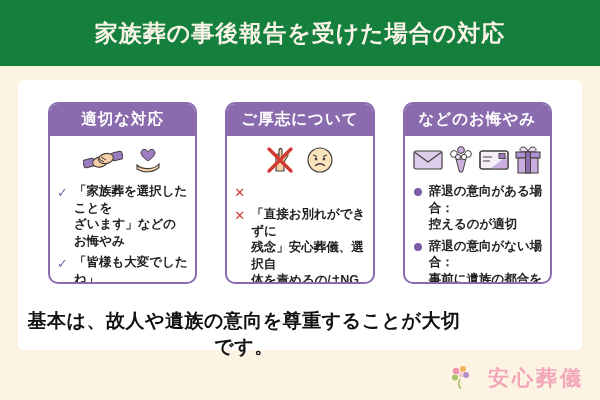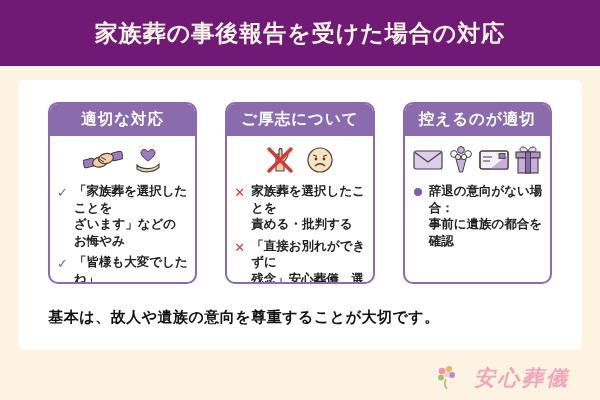--- a/index.html
+++ b/index.html
@@ -5,21 +5,21 @@
   html,body{margin:0;padding:0;}
   body{
     width:600px;height:400px;
     background:#fdf3e3;
     font-family:"Liberation Sans","DejaVu Sans",sans-serif;
     position:relative;overflow:hidden;
     -webkit-font-smoothing:antialiased;
   }
   .banner{
     position:absolute;left:0;top:0;width:600px;height:66px;
-    background:#701a75;
+    background:#15803d;
     display:flex;align-items:center;justify-content:center;
   }
   .banner-title{
     color:#fbf4e8;font-size:23px;font-weight:bold;letter-spacing:1px;margin:0;
   }
   .card{
     position:absolute;left:18px;top:80px;width:564px;height:270px;
     background:#ffffff;border-radius:6px;
   }
   .columns{
@@ -49,25 +49,25 @@
     margin-bottom:5px;
   }
   .bullet-text{white-space:pre-line;}
   .marker{flex:0 0 auto;width:13px;margin-top:1px;}
   .marker.check{color:#7d5ca8;font-size:13px;font-weight:bold;}
   .marker.cross{color:#d23b32;font-size:13px;font-weight:bold;}
   .marker.dot{margin-top:3px;}
   .dot-shape{display:block;width:8px;height:8px;border-radius:50%;background:#7d5ca8;margin:2px auto 0;}
   .footer-message{
     position:absolute;left:0;top:228px;width:452px;text-align:center;
-    font-size:15px;font-weight:bold;color:#111;letter-spacing:0.5px;
+    font-size:19px;font-weight:bold;color:#111;letter-spacing:0.5px;
   }
   .logo{
-    position:absolute;right:30px;bottom:8px;
-    display:flex;align-items:center;gap:15px;font-style:italic;
+    position:absolute;right:16px;bottom:8px;
+    display:flex;align-items:center;gap:15px;
   }
   .logo-text{
     color:#f2a6b8;font-size:21px;font-weight:bold;letter-spacing:3px;
   }
   svg{display:block;}
 </style>
 </head>
 <body>
 
 <div class="banner">
@@ -129,36 +129,34 @@
               <path d="M8 10 l4 1.5 M22 10 l-4 1.5" stroke="#44403c" stroke-width="1.2" fill="none"></path>
               <circle cx="11" cy="14" r="1.4" fill="#44403c"></circle>
               <circle cx="19" cy="14" r="1.4" fill="#44403c"></circle>
               <path d="M10 21 Q15 16.5 20 21" stroke="#44403c" stroke-width="1.4" fill="none"></path>
             </svg>
           </span>
         </div>
         <div class="bullets">
           <div class="bullet">
             <span class="marker cross">✕</span>
-            <span class="bullet-text">家族葬を選択したことを
-責める・批判する</span>
           </div>
           <div class="bullet">
             <span class="marker cross">✕</span>
             <span class="bullet-text">「直接お別れができずに
 残念」安心葬儀、選択自
 体を責めるのはNG</span>
           </div>
         </div>
 
       </div>
     </div>
 
     <div class="col">
-      <div class="col-header">控えるのが適切</div>
+      <div class="col-header">などのお悔やみ</div>
       <div class="col-body">
         <div class="icons-row tight">
           <span>
             <svg width="30" height="22" viewBox="0 0 30 22">
               <rect x="1" y="2" width="28" height="18" rx="2" fill="#ddcdeb" stroke="#44403c" stroke-width="1.2"></rect>
               <path d="M2 3.5 L15 13 L28 3.5" fill="none" stroke="#44403c" stroke-width="1.2"></path>
             </svg>
           </span>
           <span>
             <svg width="26" height="30" viewBox="0 0 26 30">
@@ -183,20 +181,27 @@
             <svg width="28" height="30" viewBox="0 0 28 30">
               <path d="M9 7 C5 7 5 2 9 2 C12 2 13.5 4.5 14 7 Z" fill="#e8d9f2" stroke="#44403c"></path>
               <path d="M19 7 C23 7 23 2 19 2 C16 2 14.5 4.5 14 7 Z" fill="#e8d9f2" stroke="#44403c"></path>
               <rect x="2" y="7" width="24" height="6" fill="#b393cf" stroke="#44403c" stroke-width="1.1"></rect>
               <rect x="4" y="13" width="20" height="15" fill="#c9aede" stroke="#44403c" stroke-width="1.1"></rect>
               <rect x="11.5" y="7" width="5" height="21" fill="#8b6ab0" stroke="#44403c" stroke-width="1"></rect>
             </svg>
           </span>
         </div>
         <div class="bullets">
+          <div class="bullet">
+            <span class="marker dot">
+                <span class="dot-shape"></span>
+              </span>
+            <span class="bullet-text">辞退の意向がある場合：
+控えるのが適切</span>
+          </div>
           <div class="bullet">
             <span class="marker dot">
                 <span class="dot-shape"></span>
               </span>
             <span class="bullet-text">辞退の意向がない場合：
 事前に遺族の都合を確認</span>
           </div>
         </div>
 
       </div>

